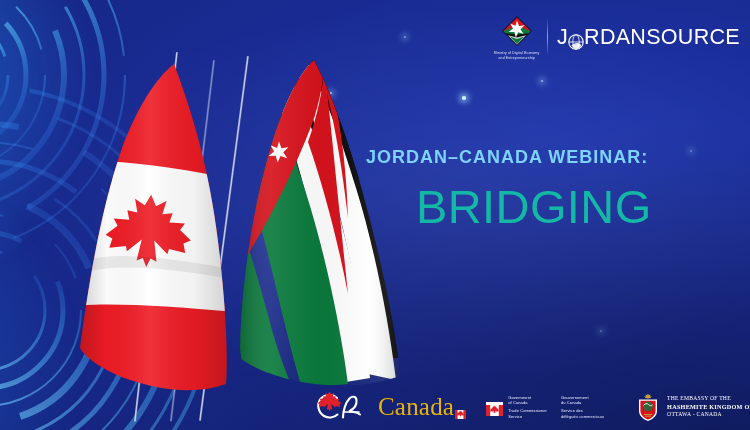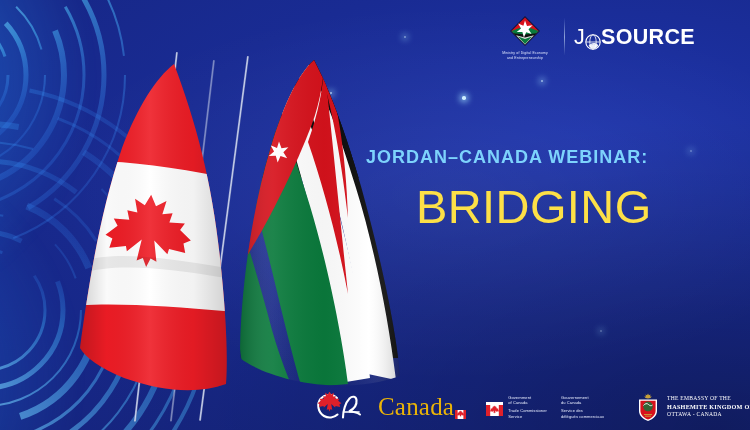--- a/index.html
+++ b/index.html
@@ -85,33 +85,33 @@
   .ministry{width:74px;display:flex;flex-direction:column;align-items:center;}
   .ministry-mark{width:34px;height:34px;position:relative;}
   .ministry-text{
     margin-top:3px;font-size:3.4px;line-height:4.6px;letter-spacing:.18px;
     color:#dfe6ff;text-align:center;font-family:"Liberation Sans",sans-serif;
     white-space:nowrap;
   }
   .hdr-divider{width:1px;height:38px;background:linear-gradient(#1b2f9e,#8fa3d8,#1b2f9e);margin:0 9px 0 2px;}
   .jordansource{display:flex;align-items:center;font-size:21.5px;letter-spacing:.3px;color:#ffffff;}
   .js-light{font-weight:300;}
-  .js-bold{font-weight:700;}
+  .js-bold{font-weight:400;}
   .js-globe{display:inline-block;width:16px;height:16px;position:relative;top:2px;margin:0 0px;}
 
   
   .kicker{
     position:absolute;left:366px;top:147px;
     font-size:18px;font-weight:700;letter-spacing:1.0px;
     color:#7dd3fc;white-space:nowrap;
   }
   .headline{
     position:absolute;left:416px;top:180px;width:320px;
     font-size:47px;font-weight:400;line-height:54px;letter-spacing:.4px;
-    color:#fde047;
+    color:#14b8a6;
   }
 
   
   .footer{
     position:absolute;left:316px;top:386px;height:42px;
     display:flex;align-items:center;
   }
   .ca-logo{display:flex;align-items:center;margin-right:16px;}
   .canada-word{
     font-family:"Liberation Serif",serif;font-size:25px;color:#eab308;
@@ -306,20 +306,21 @@
       <span class="js-globe">
         <svg width="16" height="16" viewBox="0 0 16 16">
           <circle cx="8" cy="8" r="7.2" fill="none" stroke="#ffffff" stroke-width="1.1"></circle>
           <ellipse cx="8" cy="8" rx="3.2" ry="7.2" fill="none" stroke="#ffffff" stroke-width="0.8"></ellipse>
           <line x1="0.9" y1="8" x2="15.1" y2="8" stroke="#ffffff" stroke-width="0.8"></line>
           <path d="M3.6,11.6 C5.2,9.6 7.6,8.6 10.4,9.2 C11.8,9.5 12.8,10.4 13.2,11.6
                    C12.4,13.4 10.4,14.8 8,14.8 C6.2,14.8 4.6,13.6 3.6,11.6 Z" fill="#ffffff" opacity="0.92"></path>
           <path d="M5.2,11.4 L6.4,10.2 M7.0,11.0 L8.0,9.8 M8.8,11.0 L9.8,10.0" stroke="#b9c8ee" stroke-width="0.55" fill="none"></path>
         </svg>
       </span>
+      <span class="js-light">RDAN</span>
       <span class="js-bold">SOURCE</span>
     </div>
   </div>
 
   <div class="kicker">JORDAN–CANADA WEBINAR:</div>
   <div class="headline">
     <div>BRIDGING</div>
   </div>
 
   <div class="footer">

